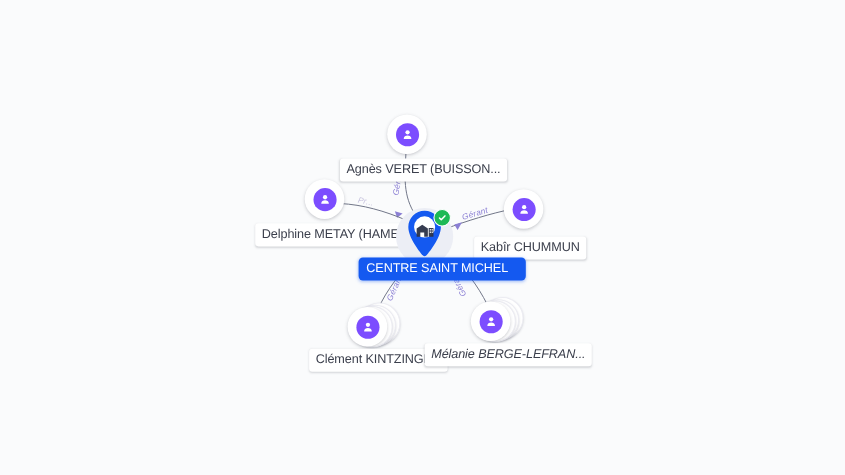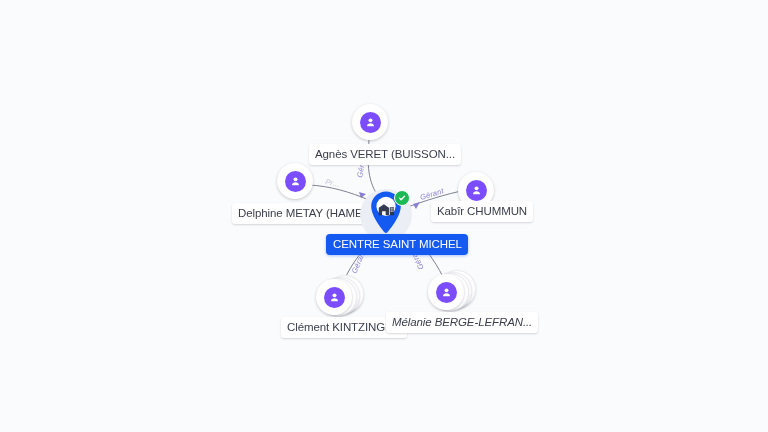--- a/index.html
+++ b/index.html
@@ -125,21 +125,21 @@
     letter-spacing: -0.1px;
     margin-top: 10px;
   }
   #company-label {
     position: absolute;
     background: #1459f0;
     color: #ffffff;
     font-size: 11.5px;
     line-height: 14px;
     font-weight: 400;
-    padding: 3px 6px 4px 7px;
+    padding: 3px 16px 4px 7px;
     border-radius: 4px;
     white-space: nowrap;
     box-shadow: 0 1px 3px rgba(20,89,240,0.35);
     letter-spacing: -0.1px;
   }
   .edge-label-text {
     fill: #8b7fd4;
     font-family: "Liberation Sans", sans-serif;
     font-size: 7.5px;
     font-style: italic;
@@ -199,21 +199,21 @@
   <div class="person-node" style="left:458px; top:172px;">
     <div class="avatar-disc">
       <div class="avatar-circle">
         <svg width="13" height="13" viewBox="0 0 24 24" fill="#ffffff">
           <circle cx="12" cy="8" r="3.6"></circle>
           <path d="M12 13.2c-3.5 0-6.3 2.1-6.3 4.7v1.1h12.6v-1.1c0-2.6-2.8-4.7-6.3-4.7z"></path>
         </svg>
       </div>
     </div>
   </div>
-  <div class="node-label" style="left:431px; top:191px;">Kabîr CHUMMUN</div>
+  <div class="node-label" style="left:431px; top:205px;">Kabîr CHUMMUN</div>
 
   <div class="person-node" style="left:316px; top:279px;">
     <div class="stack-card s3"></div>
     <div class="stack-card s2"></div>
     <div class="stack-card s1"></div>
     <div class="avatar-disc">
       <div class="avatar-circle">
         <svg width="13" height="13" viewBox="0 0 24 24" fill="#ffffff">
           <circle cx="12" cy="8" r="3.6"></circle>
           <path d="M12 13.2c-3.5 0-6.3 2.1-6.3 4.7v1.1h12.6v-1.1c0-2.6-2.8-4.7-6.3-4.7z"></path>

